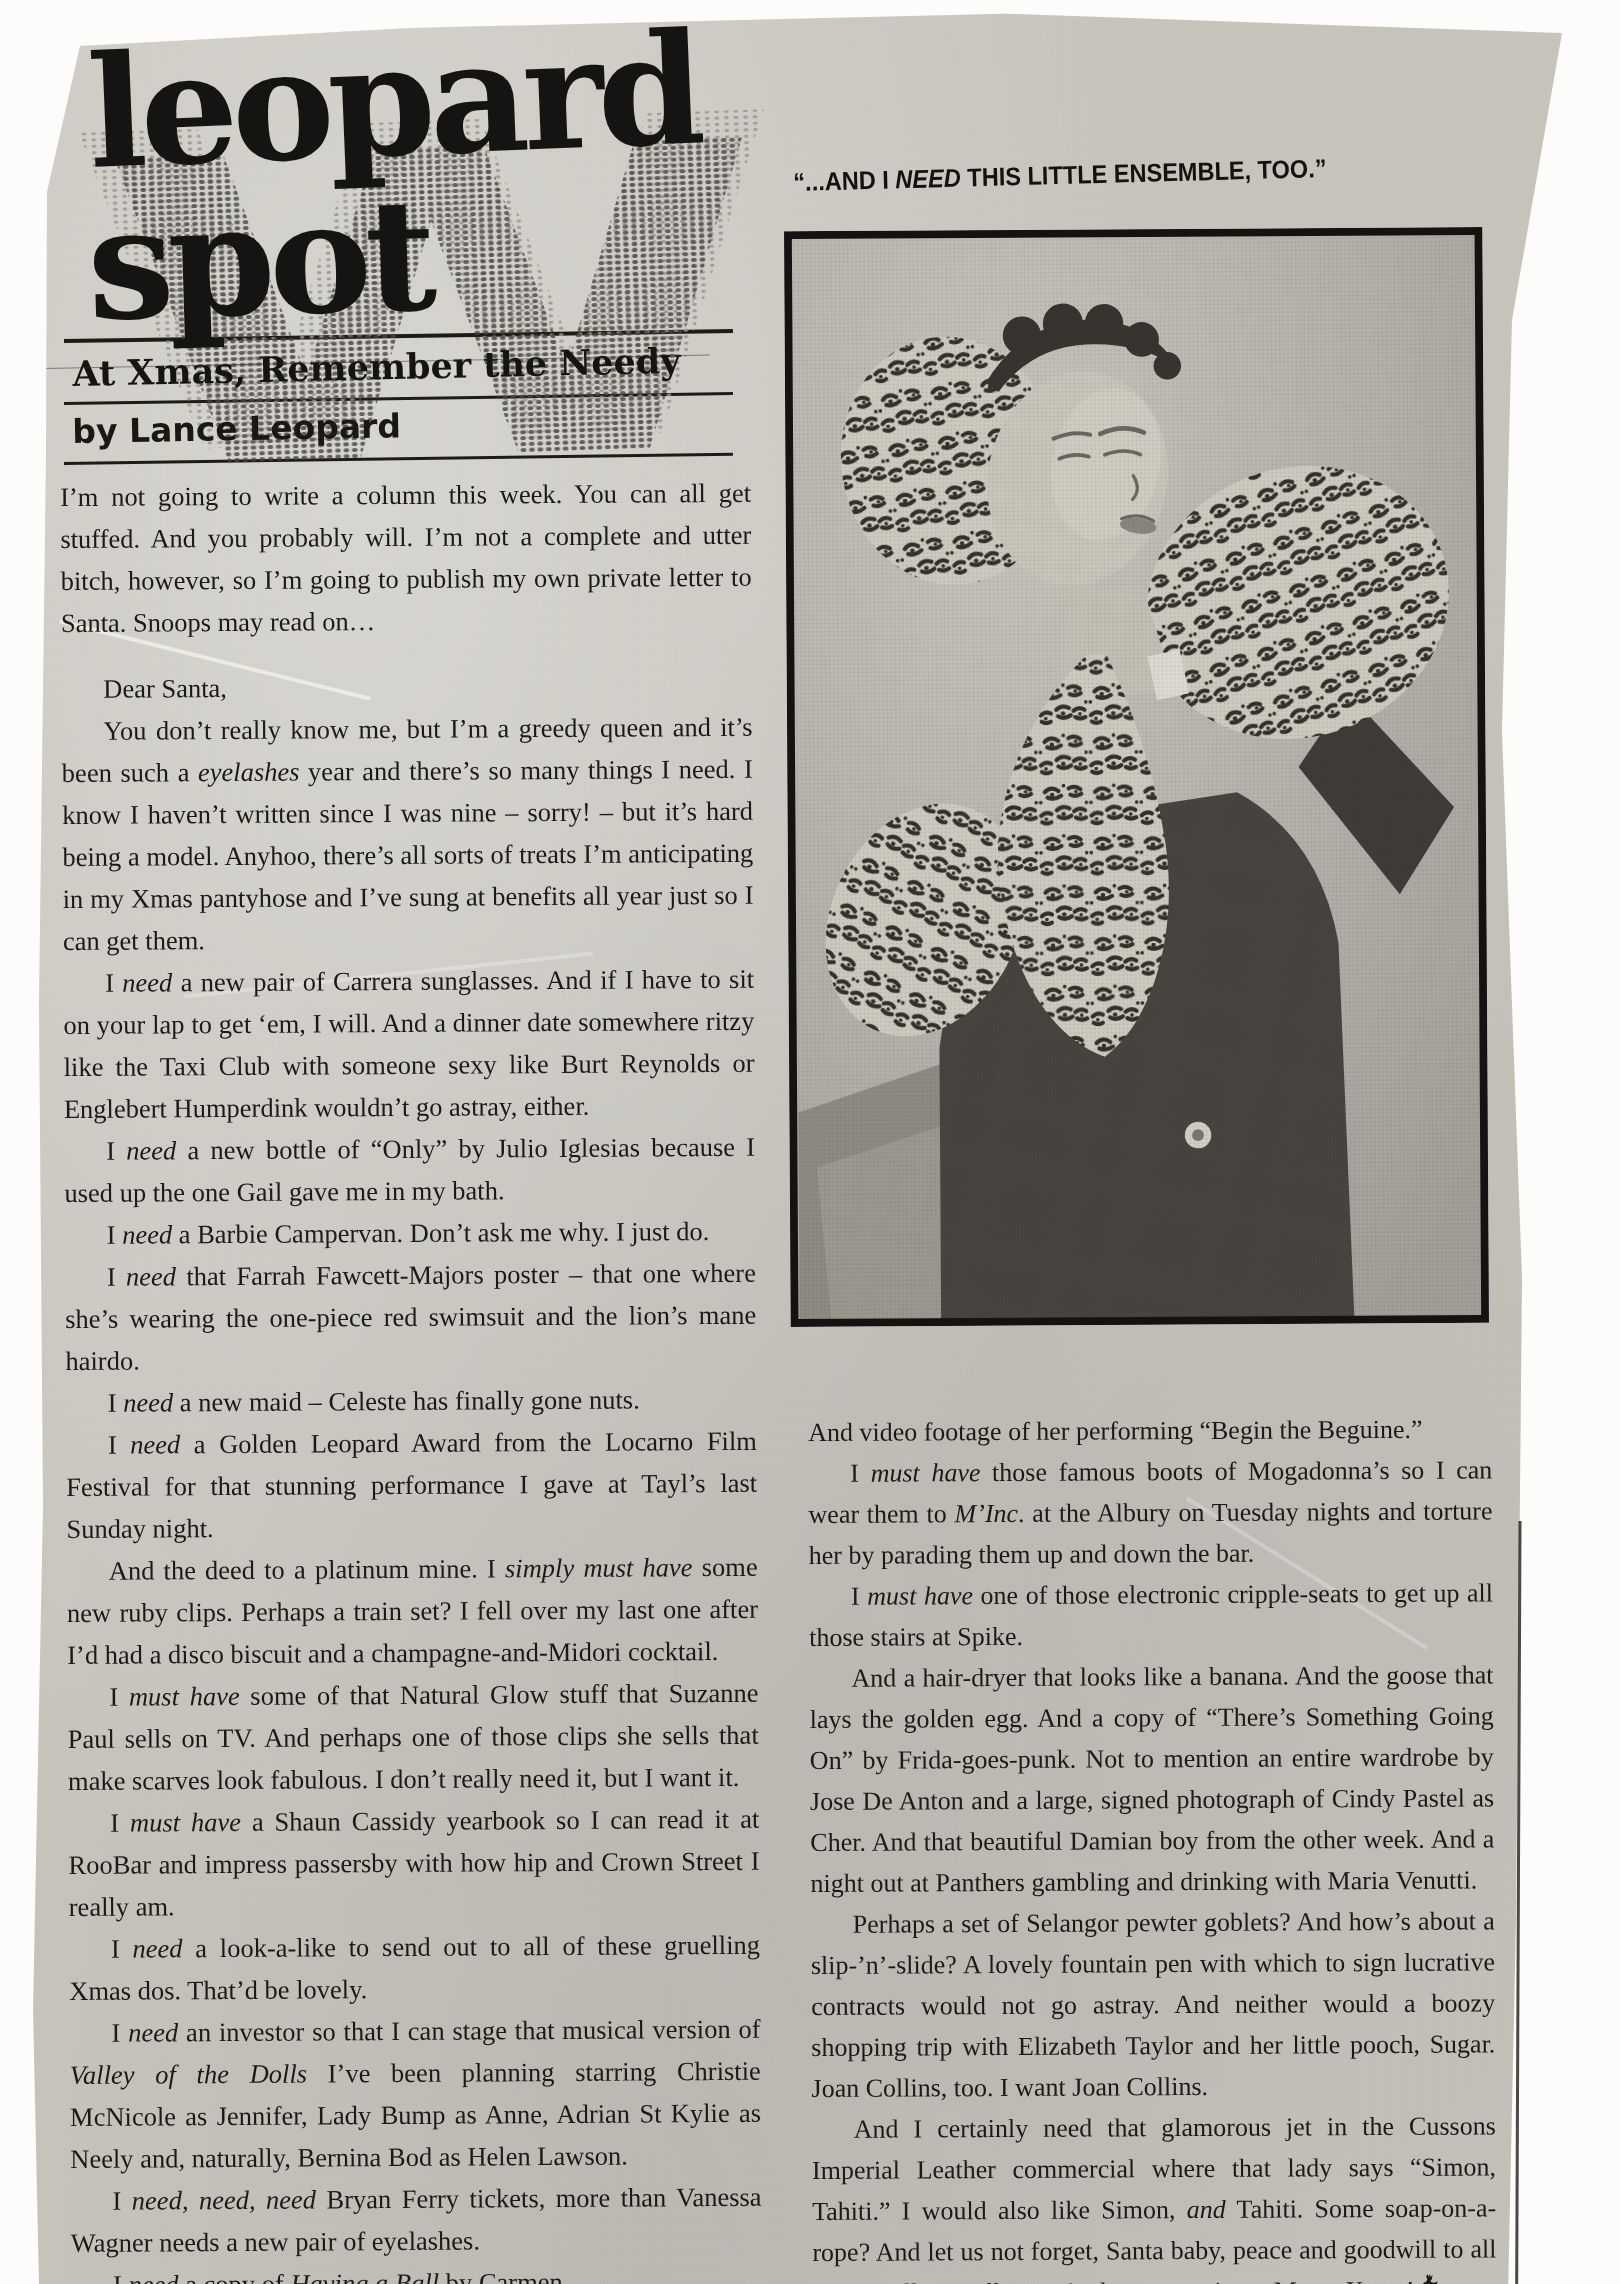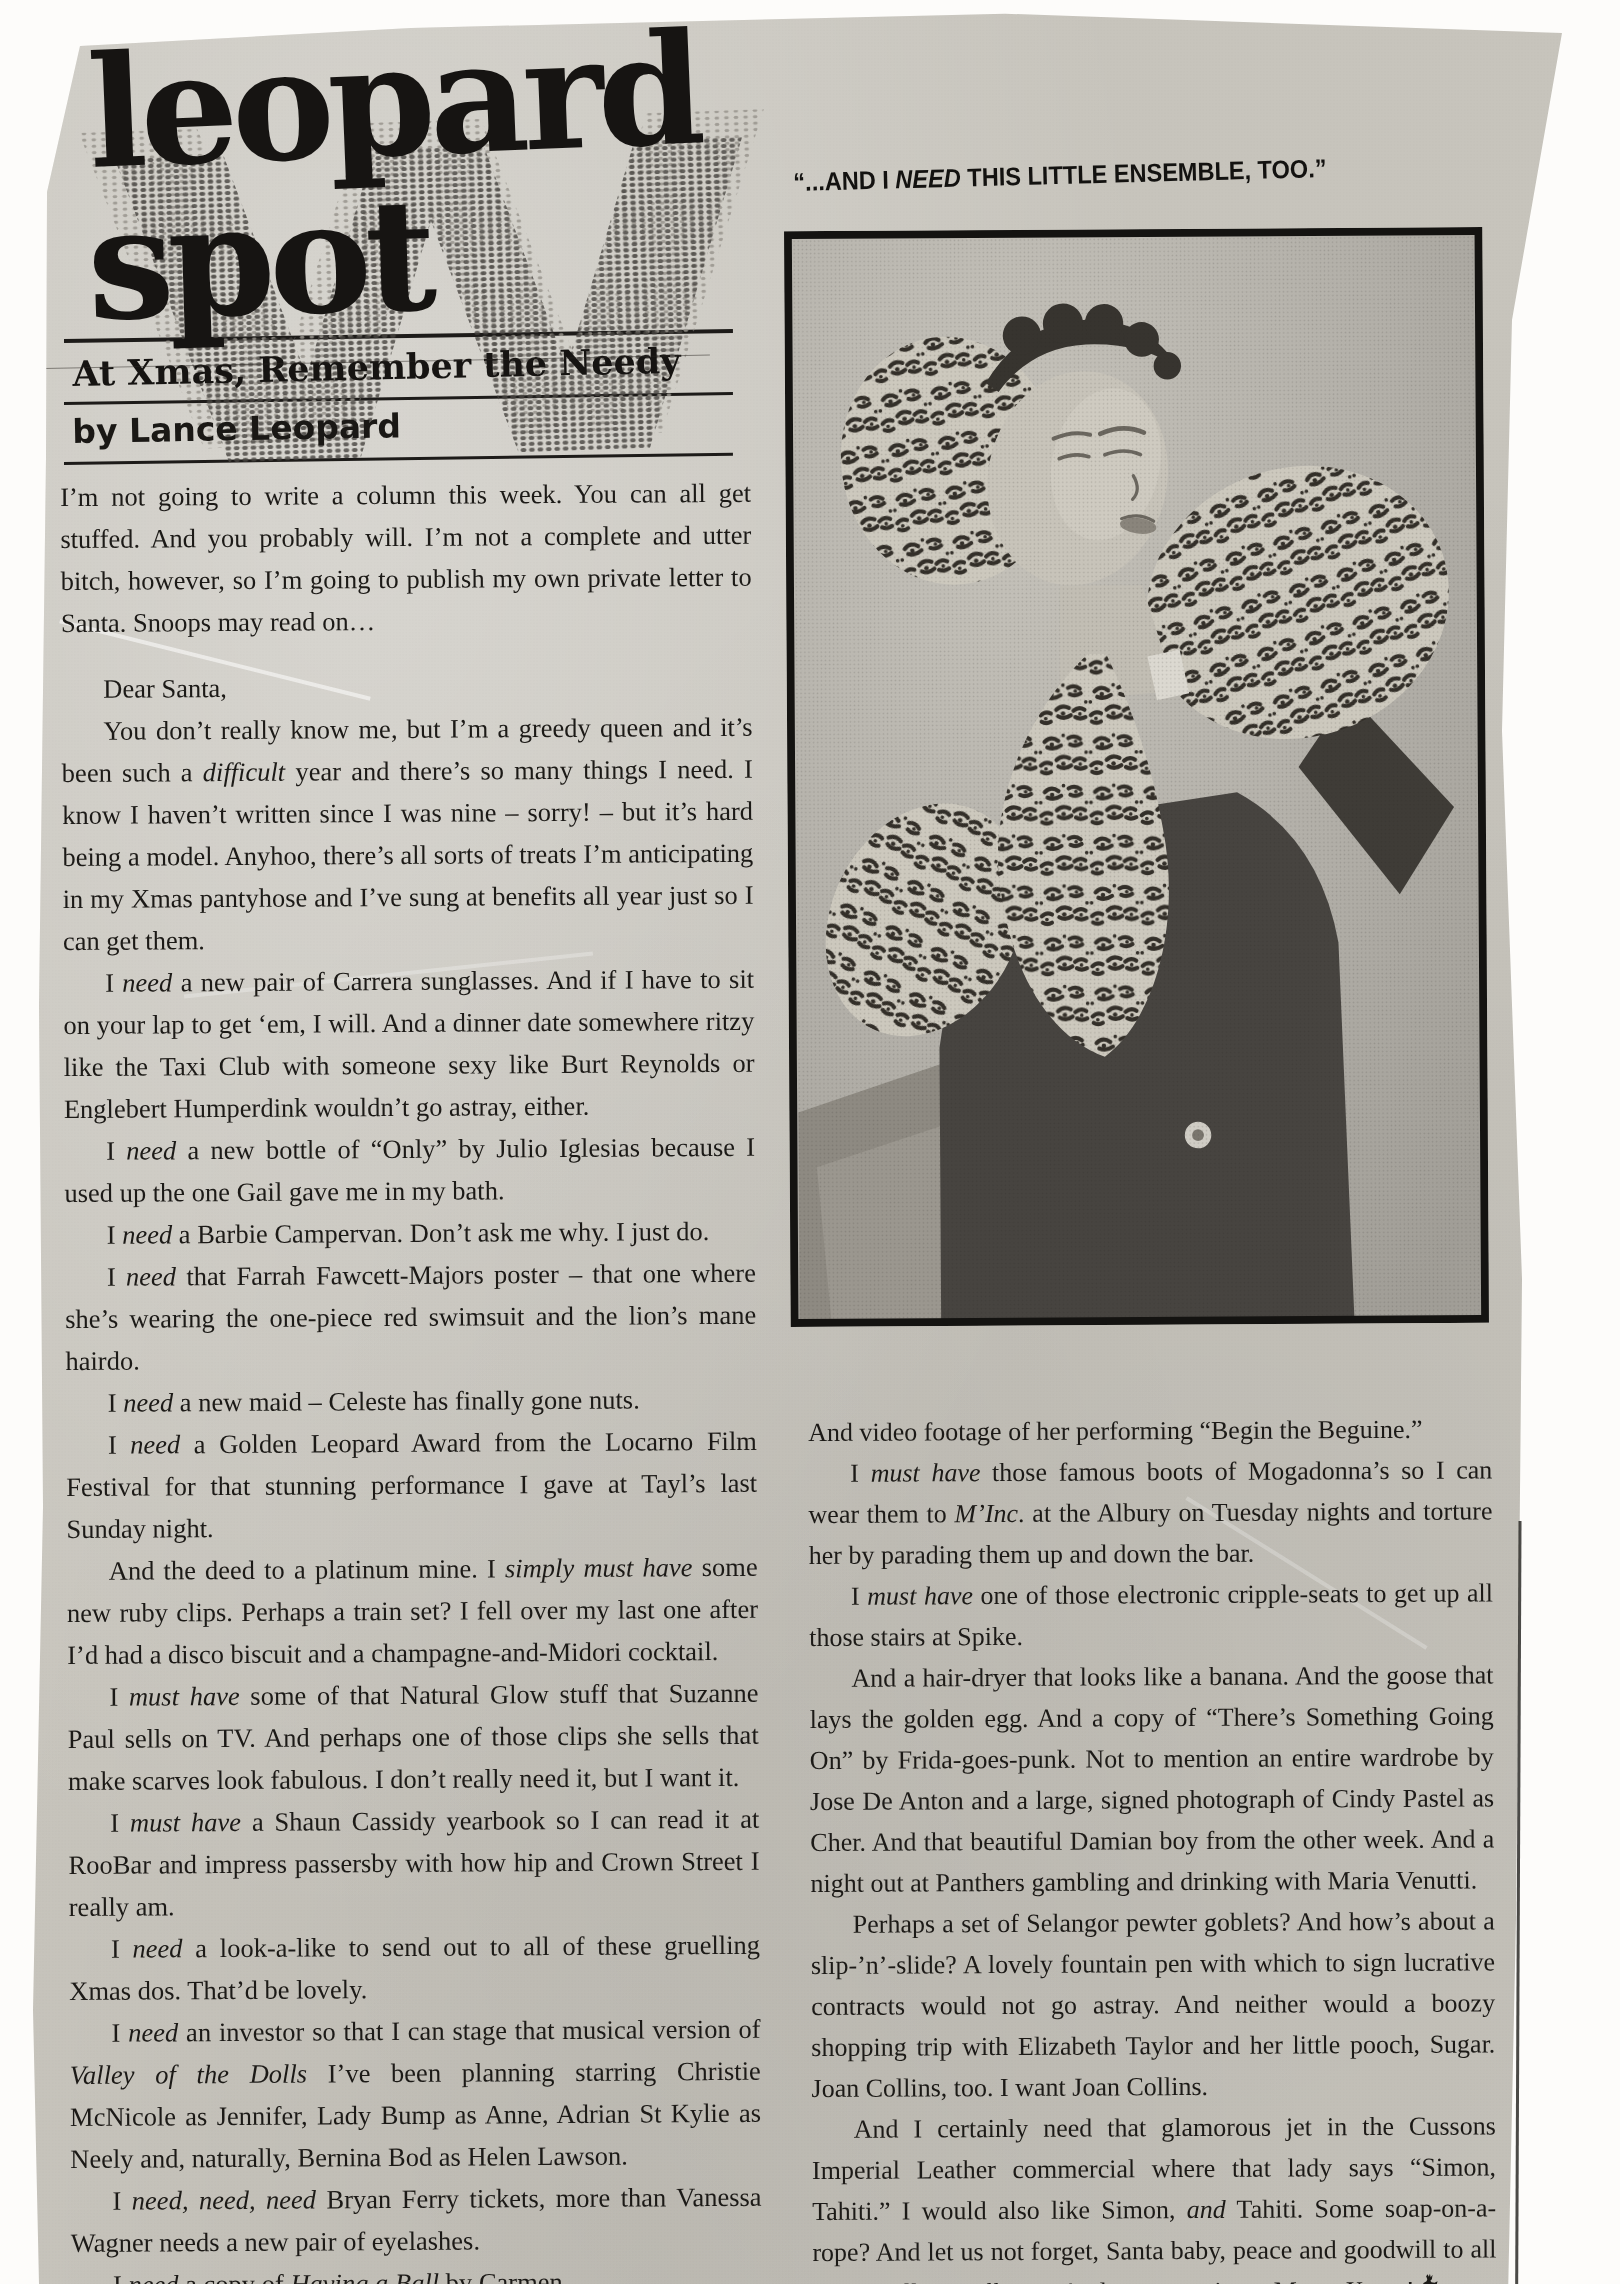--- a/index.html
+++ b/index.html
@@ -194,21 +194,21 @@
 
         <rect x="10" y="10" width="1510" height="2380" fill="url(#ht)" opacity=".15"></rect>
 
         <rect x="9" y="9" width="1512" height="2382" fill="none" stroke="#141311" stroke-width="17"></rect>
       </svg>
     </figure>
 
     <div class="col col-left">
         <p>I’m not going to write a column this week. You can all get stuffed. And you probably will. I’m not a complete and utter bitch, however, so I’m going to publish my own private letter to Santa. Snoops may read on…</p>
         <p class="indent space-before">Dear Santa,</p>
-        <p class="indent">You don’t really know me, but I’m a greedy queen and it’s been such a <i>difficult</i> year and there’s so many things I need. I know I haven’t written since I was nine – sorry! – but it’s hard being a model. Anyhoo, there’s all sorts of treats I’m anticipating in my Xmas pantyhose and I’ve sung at benefits all year just so I can get them.</p>
+        <p class="indent">You don’t really know me, but I’m a greedy queen and it’s been such a <i>eyelashes</i> year and there’s so many things I need. I know I haven’t written since I was nine – sorry! – but it’s hard being a model. Anyhoo, there’s all sorts of treats I’m anticipating in my Xmas pantyhose and I’ve sung at benefits all year just so I can get them.</p>
         <p class="indent">I <i>need</i> a new pair of Carrera sunglasses. And if I have to sit on your lap to get ‘em, I will. And a dinner date somewhere ritzy like the Taxi Club with someone sexy like Burt Reynolds or Englebert Humperdink wouldn’t go astray, either.</p>
         <p class="indent">I <i>need</i> a new bottle of “Only” by Julio Iglesias because I used up the one Gail gave me in my bath.</p>
         <p class="indent">I <i>need</i> a Barbie Campervan. Don’t ask me why. I just do.</p>
         <p class="indent">I <i>need</i> that Farrah Fawcett-Majors poster – that one where she’s wearing the one-piece red swimsuit and the lion’s mane hairdo.</p>
         <p class="indent">I <i>need</i> a new maid – Celeste has finally gone nuts.</p>
         <p class="indent">I <i>need</i> a Golden Leopard Award from the Locarno Film Festival for that stunning performance I gave at Tayl’s last Sunday night.</p>
         <p class="indent">And the deed to a platinum mine. I <i>simply must have</i> some new ruby clips. Perhaps a train set? I fell over my last one after I’d had a disco biscuit and a champagne-and-Midori cocktail.</p>
         <p class="indent">I <i>must have</i> some of that Natural Glow stuff that Suzanne Paul sells on TV. And perhaps one of those clips she sells that make scarves look fabulous. I don’t really need it, but I want it.</p>
         <p class="indent">I <i>must have</i> a Shaun Cassidy yearbook so I can read it at RooBar and impress passersby with how hip and Crown Street I really am.</p>
         <p class="indent">I <i>need</i> a look-a-like to send out to all of these gruelling Xmas dos. That’d be lovely.</p>

